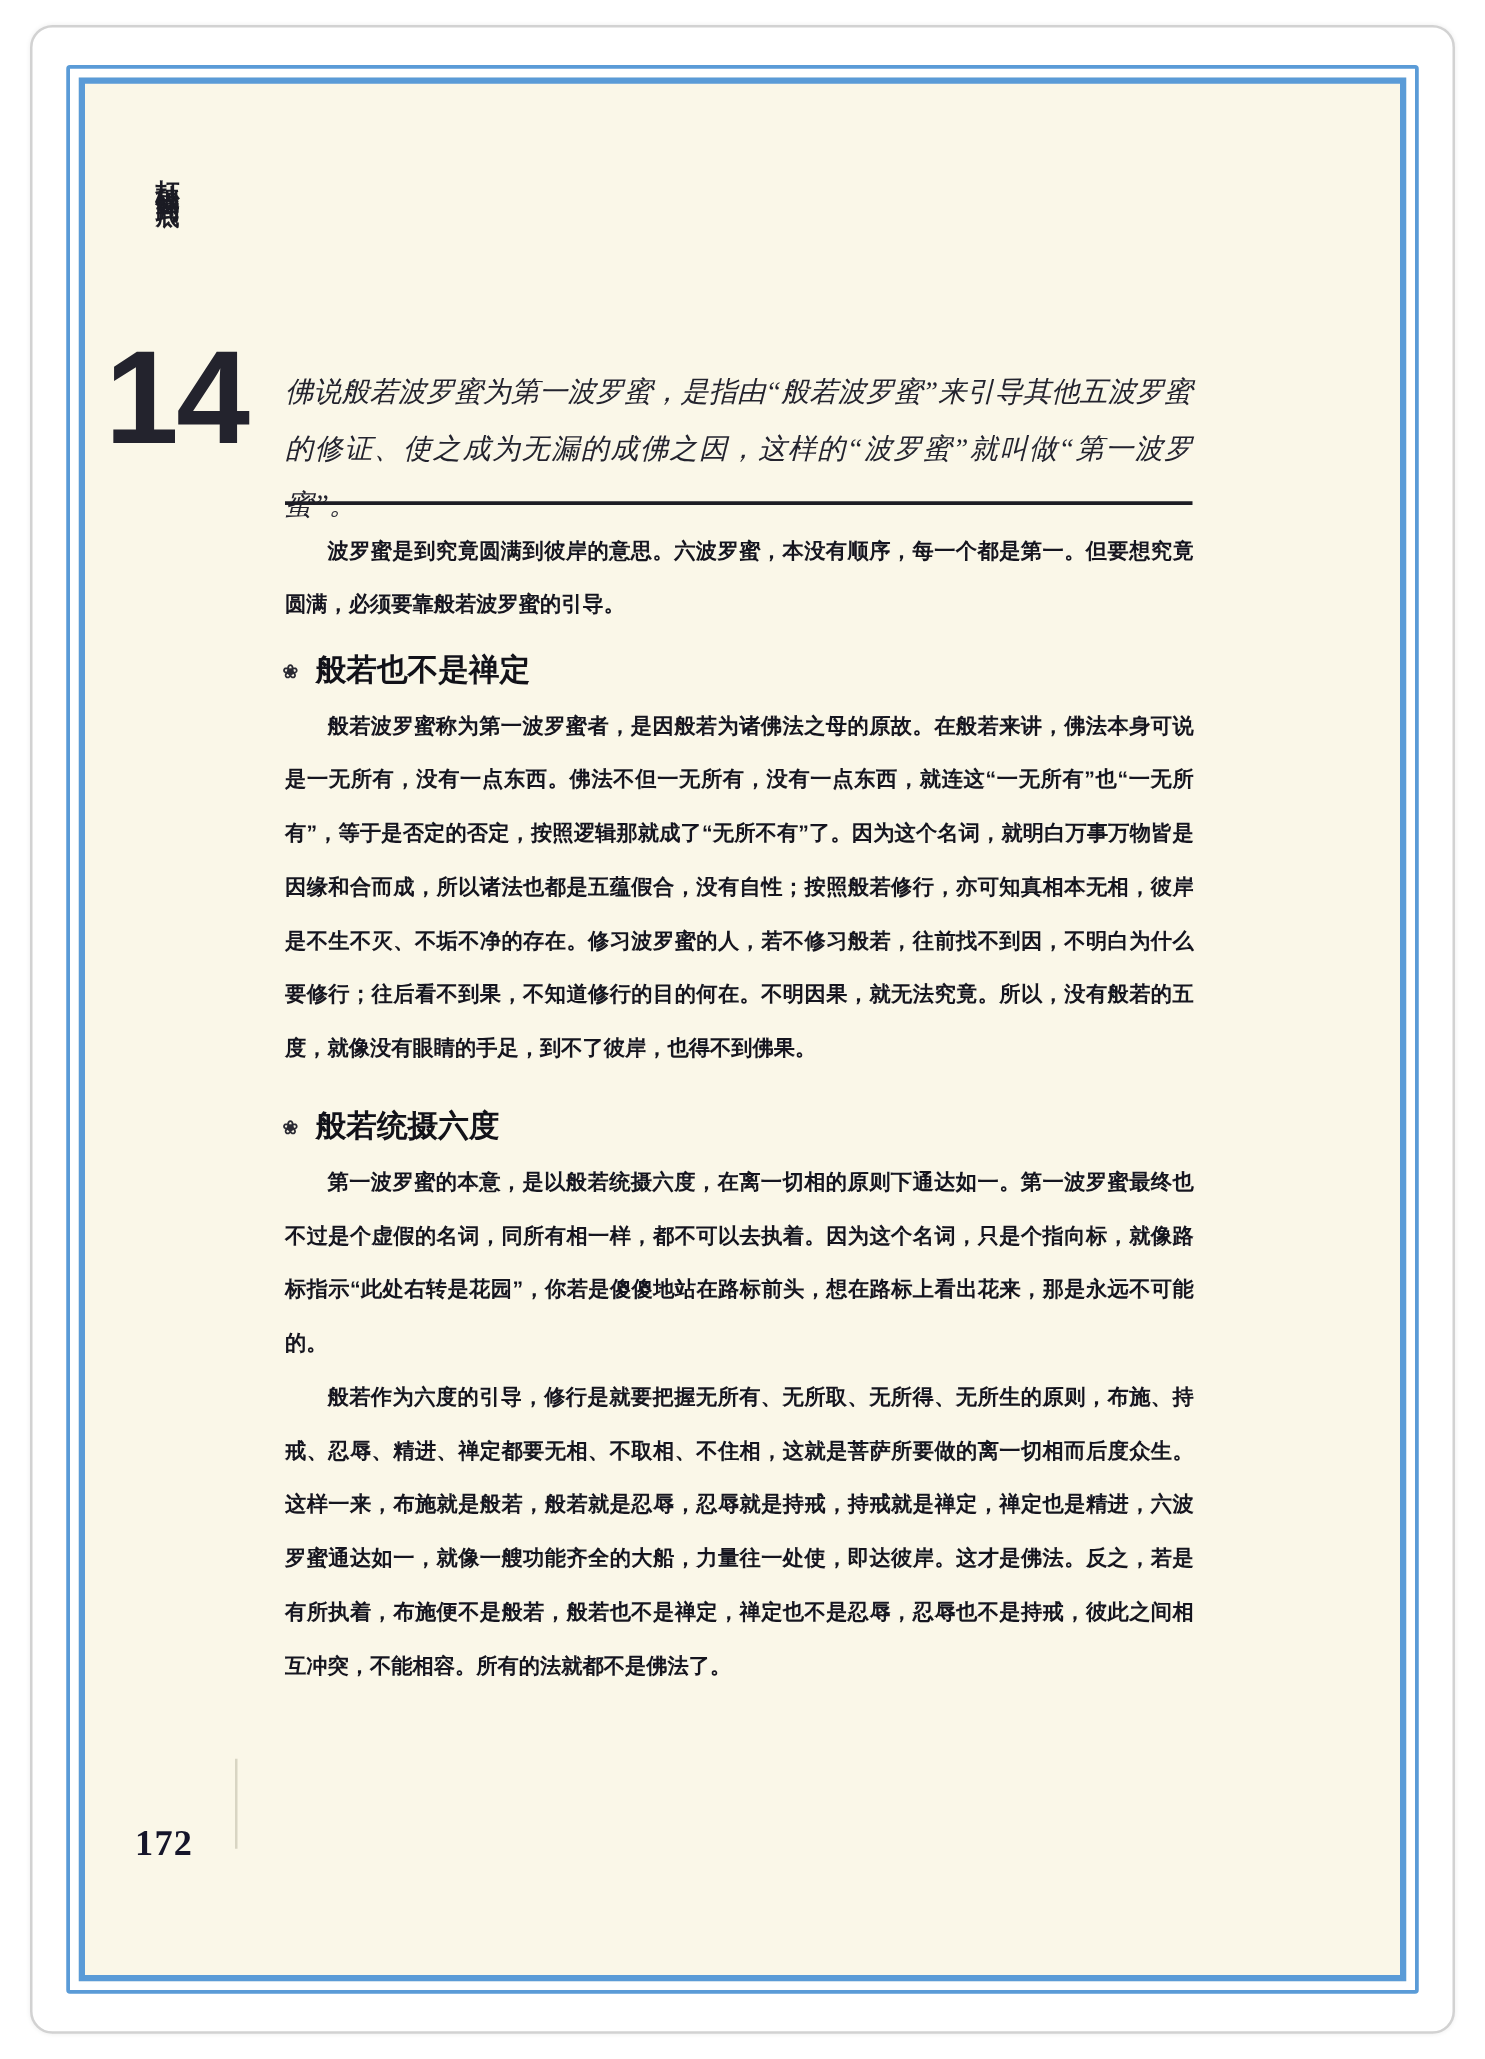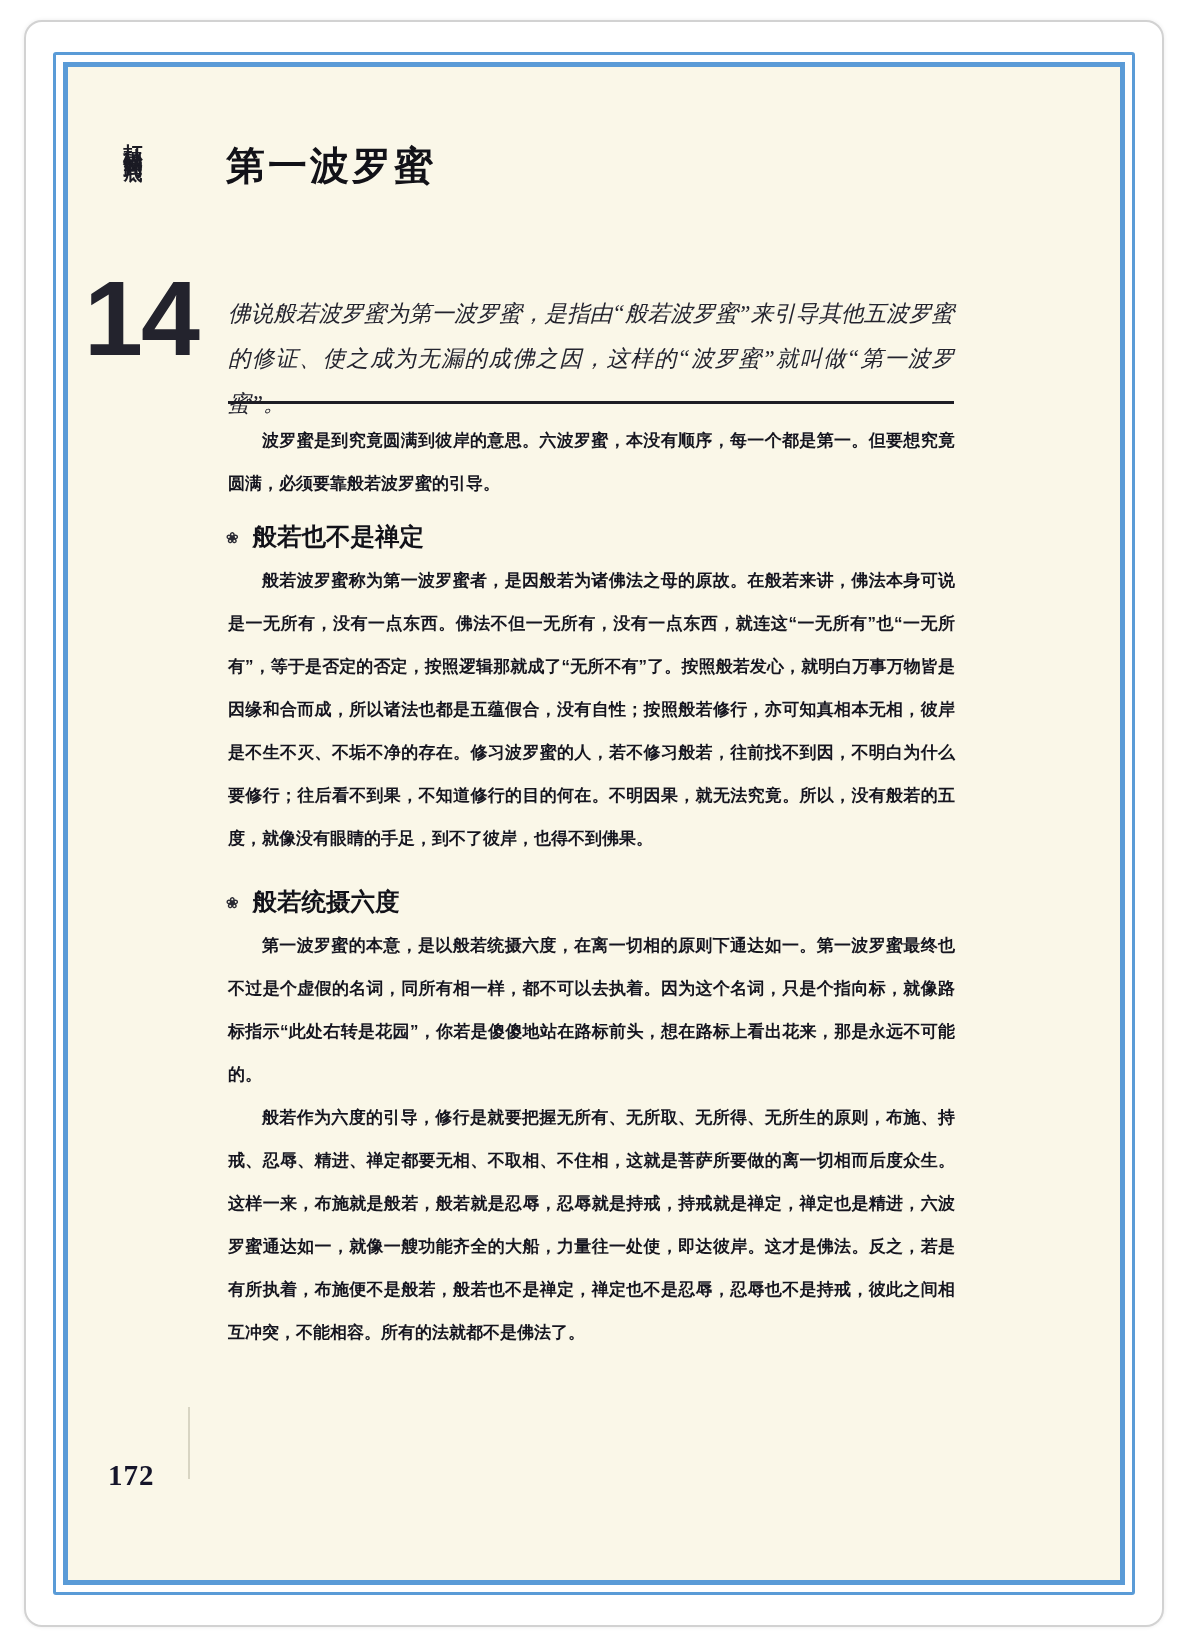--- a/index.html
+++ b/index.html
@@ -144,37 +144,36 @@
 <body>
 
 <div class="page-card">
   <div class="frame-outer">
     <div class="frame-inner">
 
       <div class="spine-title">打破砂锅问到底</div>
 
       <div class="chapter-number">14</div>
 
-      <div class="chapter-subtitle">第一波罗蜜</div>
 
 
       <div class="chapter-intro">佛说般若波罗蜜为第一波罗蜜，是指由“般若波罗蜜”来引导其他五波罗蜜的修证、使之成为无漏的成佛之因，这样的“波罗蜜”就叫做“第一波罗蜜”。</div>
 
       <div class="intro-divider"></div>
 
       <div class="main-column">
 
         <p class="body-para">波罗蜜是到究竟圆满到彼岸的意思。六波罗蜜，本没有顺序，每一个都是第一。但要想究竟圆满，必须要靠般若波罗蜜的引导。</p>
 
         <div class="section-heading">
           <span class="flower-icon">❀</span>
           <span>般若也不是禅定</span>
         </div>
 
-        <p class="body-para">般若波罗蜜称为第一波罗蜜者，是因般若为诸佛法之母的原故。在般若来讲，佛法本身可说是一无所有，没有一点东西。佛法不但一无所有，没有一点东西，就连这“一无所有”也“一无所有”，等于是否定的否定，按照逻辑那就成了“无所不有”了。按照般若发心，就明白万事万物皆是因缘和合而成，所以诸法也都是五蕴假合，没有自性；按照般若修行，亦可知真相本无相，彼岸是不生不灭、不垢不净的存在。修习波罗蜜的人，若不修习般若，往前找不到因，不明白为什么要修行；往后看不到果，不知道修行的目的何在。不明因果，就无法究竟。所以，没有般若的五度，就像没有眼睛的手足，到不了彼岸，也得不到佛果。</p>
+        <p class="body-para">般若波罗蜜称为第一波罗蜜者，是因般若为诸佛法之母的原故。在般若来讲，佛法本身可说是一无所有，没有一点东西。佛法不但一无所有，没有一点东西，就连这“一无所有”也“一无所有”，等于是否定的否定，按照逻辑那就成了“无所不有”了。因为这个名词，就明白万事万物皆是因缘和合而成，所以诸法也都是五蕴假合，没有自性；按照般若修行，亦可知真相本无相，彼岸是不生不灭、不垢不净的存在。修习波罗蜜的人，若不修习般若，往前找不到因，不明白为什么要修行；往后看不到果，不知道修行的目的何在。不明因果，就无法究竟。所以，没有般若的五度，就像没有眼睛的手足，到不了彼岸，也得不到佛果。</p>
 
         <div class="section-heading heading-gap">
           <span class="flower-icon">❀</span>
           <span>般若统摄六度</span>
         </div>
 
         <p class="body-para">第一波罗蜜的本意，是以般若统摄六度，在离一切相的原则下通达如一。第一波罗蜜最终也不过是个虚假的名词，同所有相一样，都不可以去执着。因为这个名词，只是个指向标，就像路标指示“此处右转是花园”，你若是傻傻地站在路标前头，想在路标上看出花来，那是永远不可能的。</p>
 
         <p class="body-para">般若作为六度的引导，修行是就要把握无所有、无所取、无所得、无所生的原则，布施、持戒、忍辱、精进、禅定都要无相、不取相、不住相，这就是菩萨所要做的离一切相而后度众生。这样一来，布施就是般若，般若就是忍辱，忍辱就是持戒，持戒就是禅定，禅定也是精进，六波罗蜜通达如一，就像一艘功能齐全的大船，力量往一处使，即达彼岸。这才是佛法。反之，若是有所执着，布施便不是般若，般若也不是禅定，禅定也不是忍辱，忍辱也不是持戒，彼此之间相互冲突，不能相容。所有的法就都不是佛法了。</p>
 

